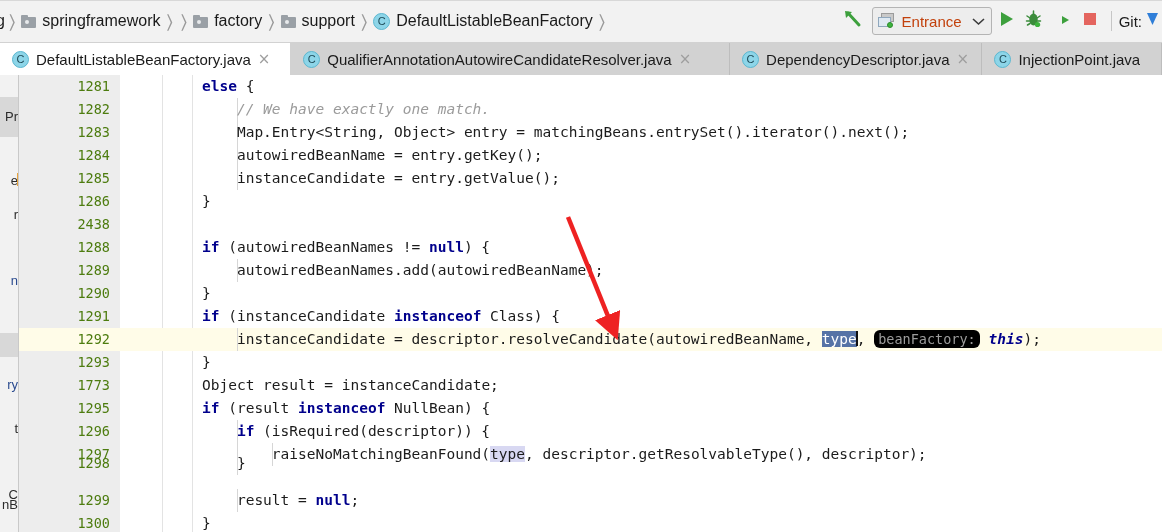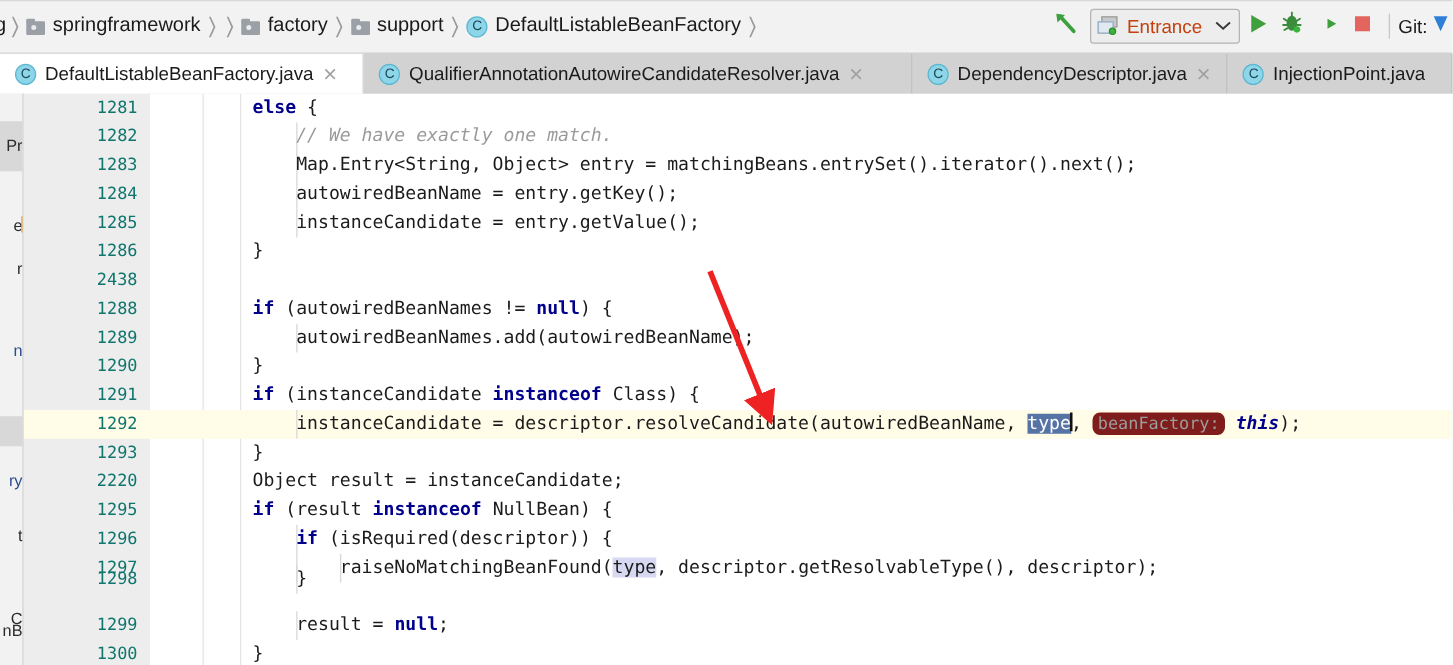--- a/index.html
+++ b/index.html
@@ -135,38 +135,38 @@
   .rows{position:absolute;left:0;top:0;width:1143px;}
   .row{
     position:relative;height:23px;line-height:23px;width:1143px;
   }
   .row.hl .rowbg{position:absolute;left:0;top:0;width:1143px;height:23px;background:#FFFCE8;}
   .row.hl .lnum{background:transparent;}
   .lnum{
     position:absolute;left:0;top:0;width:101px;height:23px;
     text-align:right;padding-right:10px;box-sizing:border-box;
     font-family:"DejaVu Sans Mono","Liberation Mono",monospace;
-    font-size:13.5px;color:#0f766e;
+    font-size:13.5px;color:#4d7c0f;
   }
   .code{
     position:absolute;left:183px;top:0;height:23px;white-space:pre;
     font-family:"DejaVu Sans Mono","Liberation Mono",monospace;
     font-size:14.5px;color:#1b1b1b;letter-spacing:0px;
   }
   
   .iguide{position:absolute;top:0;width:1px;height:23px;background:#d6d6d6;}
 
   .kw{color:#00008C;font-weight:bold;}
   .cmt{color:#9b9b9b;font-style:italic;}
   .fld{}
   .sel-tok{background:#5673A6;color:#ffffff;}
   .caret-bar{display:inline-block;width:2px;height:15px;background:#111;vertical-align:-2px;margin:0 -1px;}
   .ident-hl{background:#D8D8F2;}
   .hint{
-    color:#9c9c9c;background:#7f1d1d;border-radius:6px;padding:1px 4px;
+    color:#9c9c9c;background:#000000;border-radius:6px;padding:1px 4px;
     font-size:13.5px;
   }
   .hintval{color:#00008C;font-weight:bold;font-style:italic;}
 
   
   .annot{position:absolute;left:0;top:0;width:1162px;height:532px;pointer-events:none;}
 </style>
 </head>
 <body>
 
@@ -415,21 +415,21 @@
         <span class="iguide" style="left:218px;"></span>
         <span class="code">    <span class="fld">instanceCandidate</span> = descriptor.resolveCandidate(autowiredBeanName, <span class="sel-tok">type</span><span class="caret-bar"></span>, <span class="hint">beanFactory:</span> <span class="hintval">this</span>);</span>
       </div>
 
       <div class="row" style="top:276px;position:absolute;">
         <span class="lnum">1293</span>
         <span class="code">}</span>
       </div>
 
       <div class="row" style="top:299px;position:absolute;">
-        <span class="lnum">2220</span>
+        <span class="lnum">1773</span>
         <span class="code">Object <span class="fld">result</span> = <span class="fld">instanceCandidate</span>;</span>
       </div>
 
       <div class="row" style="top:322px;position:absolute;">
         <span class="lnum">1295</span>
         <span class="code"><span class="kw">if</span> (<span class="fld">result</span> <span class="kw">instanceof</span> NullBean) {</span>
       </div>
 
       <div class="row" style="top:345px;position:absolute;">
         <span class="lnum">1296</span>

